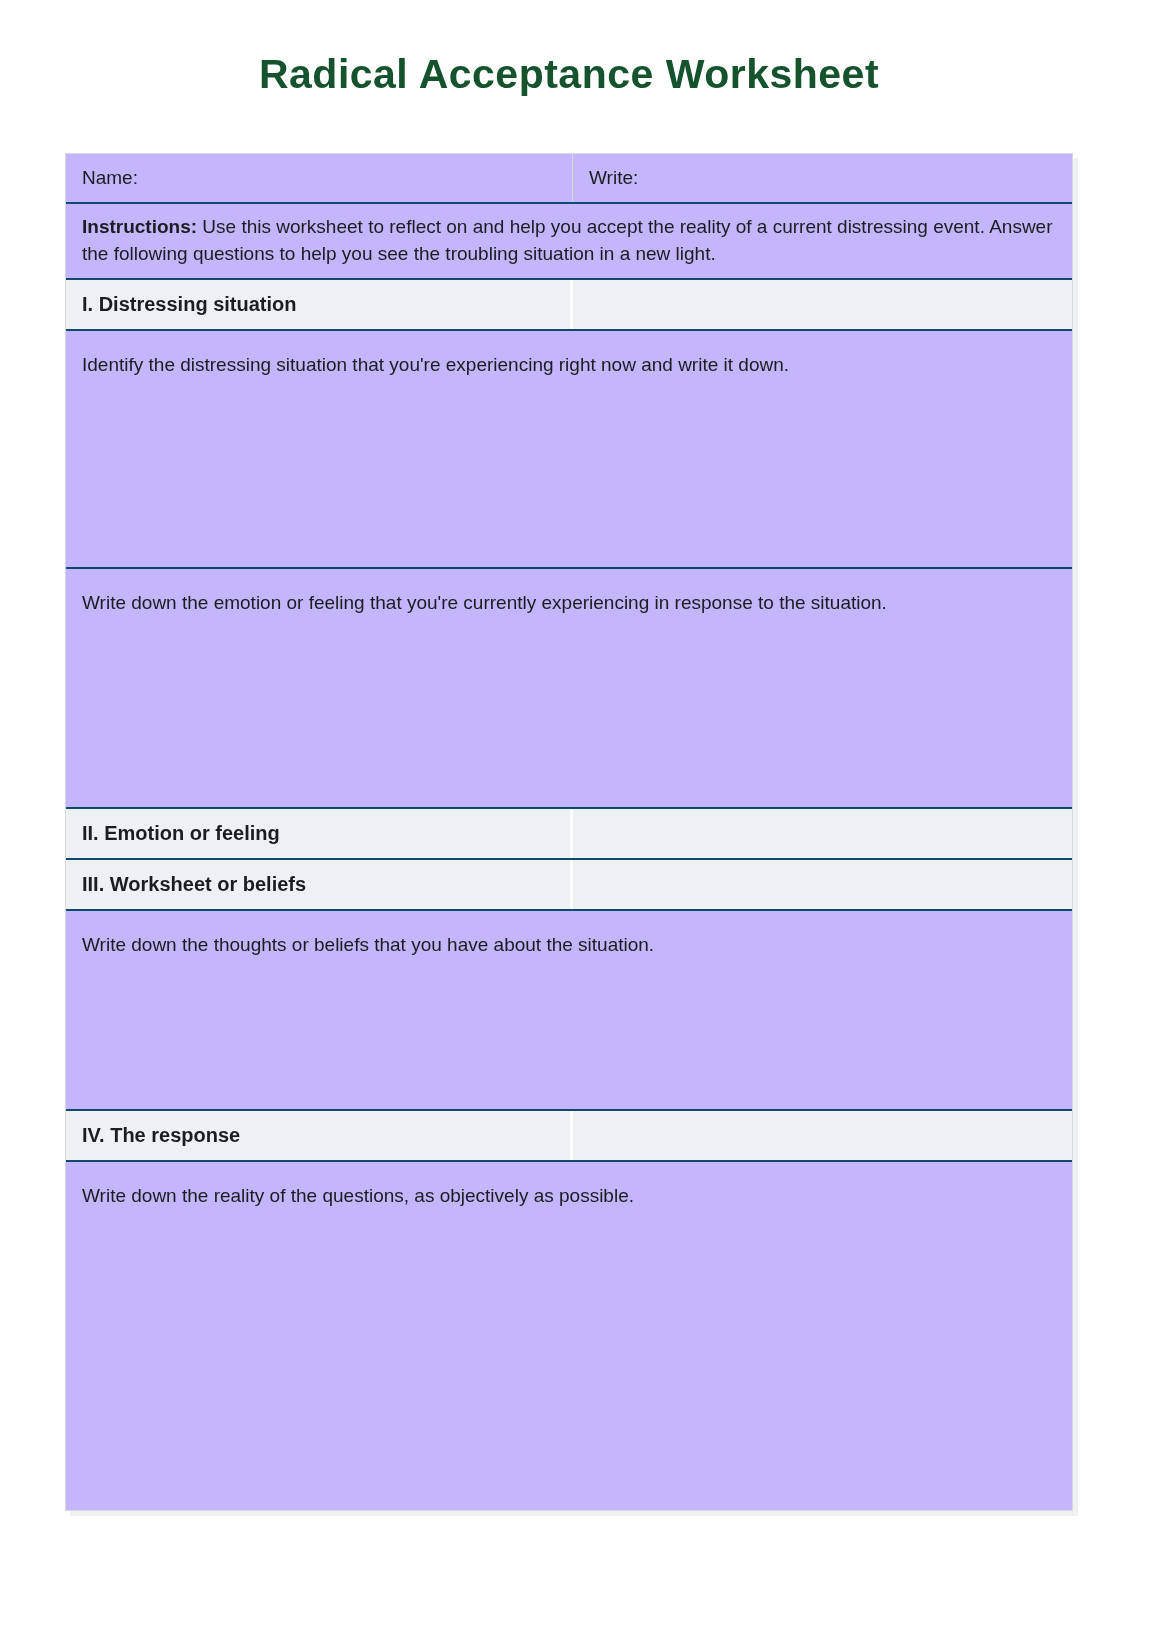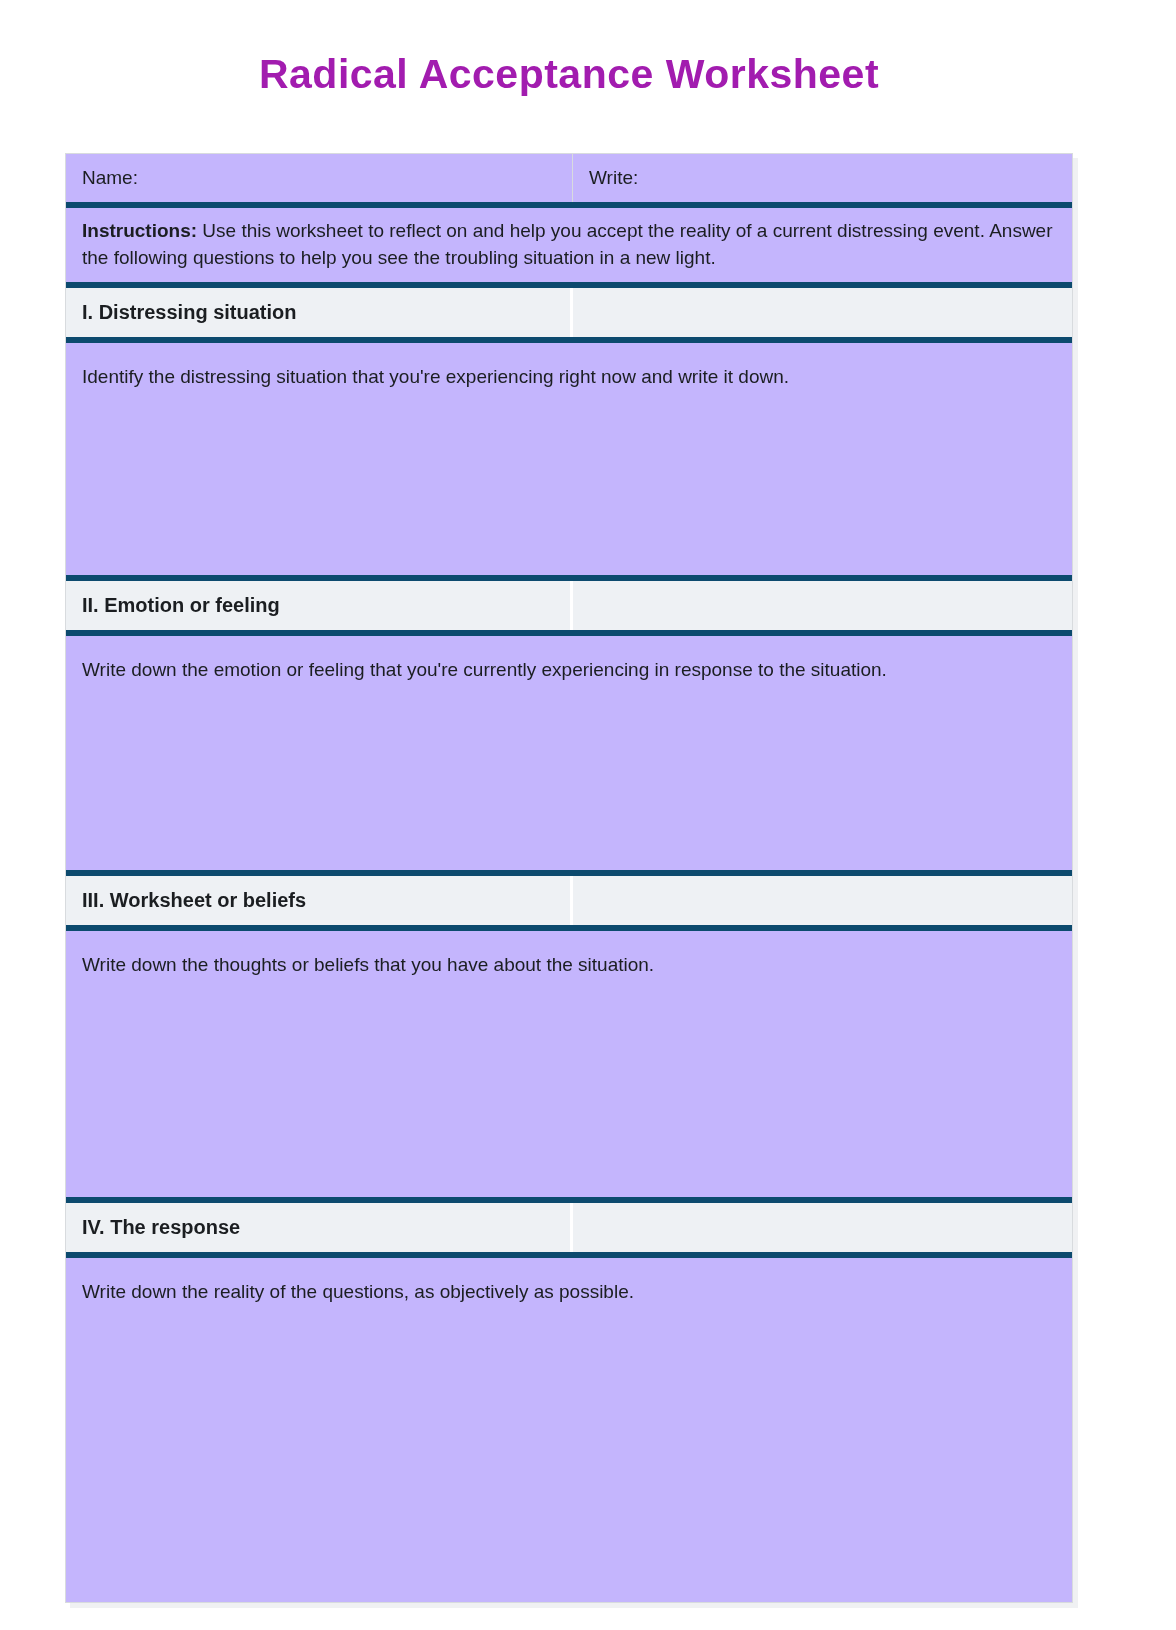--- a/index.html
+++ b/index.html
@@ -18,31 +18,31 @@
   }
   .doc-title {
     margin: 0 0 0 65px;
     padding-top: 50px;
     width: 1008px;
     text-align: center;
     font-size: 41px;
     font-weight: bold;
     line-height: 1.2;
     letter-spacing: 0.5px;
-    color: #a21caf;
+    color: #14532d;
   }
   .sheet {
     margin: 54px 0 0 65px;
     width: 1008px;
     box-sizing: border-box;
     border: 1px solid #d8dbde;
     box-shadow: 5px 5px 0 rgba(222, 225, 228, 0.45);
     background: #c4b5fd;
   }
-  .row { border-top: 6px solid #0c4a6e; }
+  .row { border-top: 2px solid #0c4a6e; }
   .row:first-child { border-top: none; }
 
   
   .fields-row { display: flex; height: 48px; }
   .field-cell {
     display: flex;
     align-items: center;
     padding-left: 16px;
     font-size: 19px;
     box-sizing: border-box;
@@ -123,38 +123,38 @@
       <div class="section-header-cell left">
         <span>I. Distressing situation</span>
       </div>
       <div class="section-header-cell right"></div>
     </div>
     <div class="row section-content-row" style="height:238px">
       <div class="prompt">Identify the distressing situation that you're experiencing right now and write it down.</div>
       <div class="answer-area"></div>
     </div>
 
+    <div class="row section-content-row" style="height:240px">
+      <div class="prompt">Write down the emotion or feeling that you're currently experiencing in response to the situation.</div>
+      <div class="answer-area"></div>
+    </div>
     <div class="row section-header-row">
       <div class="section-header-cell left">
         <span>II. Emotion or feeling</span>
       </div>
       <div class="section-header-cell right"></div>
-    </div>
-    <div class="row section-content-row" style="height:240px">
-      <div class="prompt">Write down the emotion or feeling that you're currently experiencing in response to the situation.</div>
-      <div class="answer-area"></div>
     </div>
 
     <div class="row section-header-row">
       <div class="section-header-cell left">
         <span>III. Worksheet or beliefs</span>
       </div>
       <div class="section-header-cell right"></div>
     </div>
-    <div class="row section-content-row" style="height:272px">
+    <div class="row section-content-row" style="height:200px">
       <div class="prompt">Write down the thoughts or beliefs that you have about the situation.</div>
       <div class="answer-area"></div>
     </div>
 
     <div class="row section-header-row">
       <div class="section-header-cell left">
         <span>IV. The response</span>
       </div>
       <div class="section-header-cell right"></div>
     </div>

